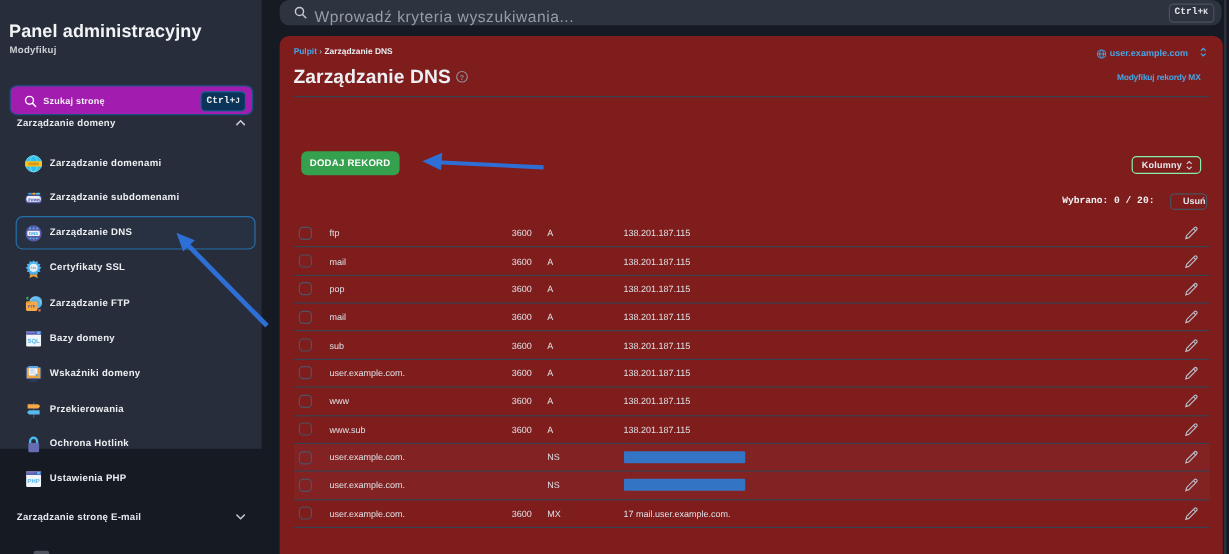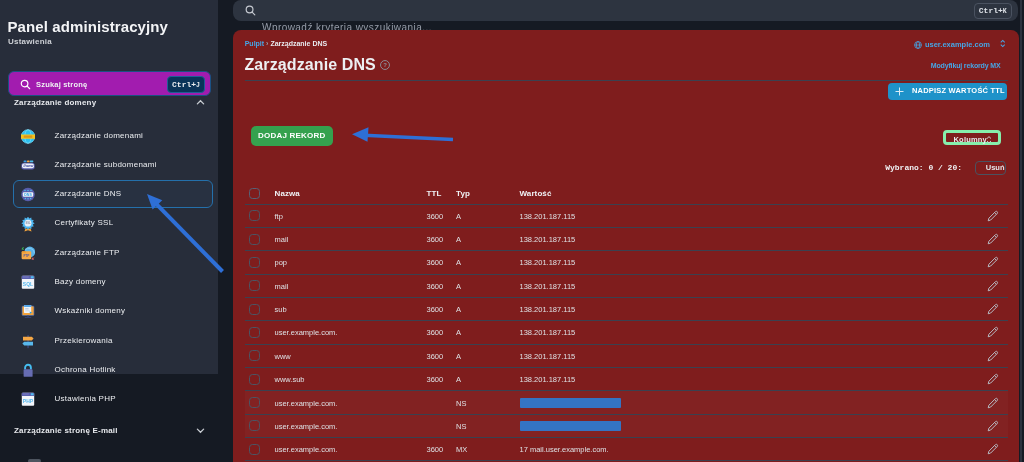--- a/index.html
+++ b/index.html
@@ -8,39 +8,39 @@
 
 
 #sidebar { position:absolute; left:0; top:0; width:218px; height:374px; background:#272d3a; }
 .sb-title { position:absolute; left:7.5px; top:18px; font-size:15px; font-weight:700; color:#f3f4f6; letter-spacing:0.1px; }
 .sb-sub { position:absolute; left:8px; top:36.5px; font-size:8px; font-weight:700; color:#ced1d6; letter-spacing:0.2px; }
 #sb-search { position:absolute; left:8px; top:71px; width:203px; height:25px; background:#a21caf; border:1px solid #1a5183; border-radius:6px; }
 #sb-search .txt { position:absolute; left:27px; top:8px; font-size:7.5px; font-weight:700; color:#f0f2f4; letter-spacing:0.2px; }
 #sb-search .kbd { position:absolute; right:5px; top:3.5px; width:38px; height:17px; background:#0a3459; border:1px solid #1f5f96; border-radius:4px; color:#e8ecef; font-family:"Liberation Mono",monospace; font-size:8px; font-weight:700; text-align:center; line-height:15px; }
 .sb-section { position:absolute; left:14px; font-size:8px; font-weight:700; color:#e6e8ec; letter-spacing:0.2px; }
 .sb-chev { position:absolute; right:13px; width:9px; height:9px; }
-.sb-item { position:absolute; left:41.5px; font-size:8px; font-weight:400; color:#eceef1; letter-spacing:0.25px;margin-left:13px; }
+.sb-item { position:absolute; left:41.5px; font-size:8px; font-weight:700; color:#eceef1; letter-spacing:0.25px; }
 .sb-icon { position:absolute; left:21px; width:14px; height:15px; }
 #dns-sel { position:absolute; left:13px; top:180px; width:200px; height:28px; border:1px solid #2470ab; border-radius:6px; background:rgba(70,100,150,0.08); }
 
 
 #topbar { position:absolute; left:233px; top:0; width:785px; height:21px; background:#2d3440; border-radius:8px; }
-#topbar .ph { position:absolute; left:29px; top:22px; font-size:10px; color:#969ca8; letter-spacing:0.45px;text-align:right; }
+#topbar .ph { position:absolute; left:29px; top:6px; font-size:13px; color:#969ca8; letter-spacing:0.45px;text-align:right; }
 #topbar .kbd { position:absolute; right:6px; top:2.5px; width:38.5px; height:16.5px; border:1px solid #4a5260; border-radius:4px; color:#dfe3e8; font-family:"Liberation Mono",monospace; font-size:8px; font-weight:700; text-align:center; line-height:14.5px; background:#2d3440; }
 
 
 #panel { position:absolute; left:233px; top:29.5px; width:786px; height:433px; background:#7f1d1d; border-radius:8px 8px 0 0; }
 .crumb { position:absolute; top:10.5px; font-size:7px; font-weight:700; }
 #panel .hr { position:absolute; left:11.5px; top:50px; width:763px; height:1px; background:#3a4150; }
 #title { position:absolute; left:11.5px; top:26.5px; font-size:16px; font-weight:700; color:#edeff2; letter-spacing:0.1px; }
 .blue { color:#46a5e5; }
 #mx-link { position:absolute; right:18.5px; top:32.5px; font-size:7px; font-weight:700; color:#46a5e5; letter-spacing:-0.15px; }
 #ttl-btn { position:absolute; right:12.5px; top:53.5px; width:118.5px; height:16.5px; background:#1e92c9; border-radius:4px; color:#fff; font-size:7.5px; font-weight:700; letter-spacing:0.2px; line-height:16.5px; white-space:nowrap; }
 #add-btn { position:absolute; left:17.5px; top:96.5px; width:82.5px; height:20px; background:#35a14e; border-radius:5px; color:#fff; font-size:8px; font-weight:700; letter-spacing:0.2px; text-align:center; line-height:20px; }
-#kolumny { position:absolute; right:18.5px; top:100px; width:58px; height:15.5px; border:3px solid #86efac; border-radius:4px; color:#e8eaee; font-size:7.5px; font-weight:700; line-height:14px; padding-left:8px; letter-spacing:0.2px; }
+#kolumny { position:absolute; right:18.5px; top:100px; width:58px; height:15.5px; border:1px solid #86efac; border-radius:4px; color:#e8eaee; font-size:7.5px; font-weight:700; line-height:14px; padding-left:8px; letter-spacing:0.2px; }
 #wybrano { position:absolute; right:57px; top:133px; font-size:8px; font-weight:700; color:#f0f2f4;font-family:Liberation Mono, monospace; }
 #usun { position:absolute; right:13.5px; top:131.5px; width:30.5px; height:14px; border:1px solid #4a5260; border-radius:4px; color:#e4e7eb; font-size:7.5px; font-weight:700; text-align:right; line-height:12.5px; }
 
 
 #table { position:absolute; left:11.5px; top:153.5px; width:763px; }
 #table .thead { height:21.5px; }
 .trow { position:relative; width:100%; height:23.37px; border-bottom:1px solid #3a4150; }
 .trow.hl { background:rgba(255,255,255,0.022); }
 .thead { position:relative; width:100%; height:21px; border-bottom:1px solid #3a4150; }
 .cb { position:absolute; left:4.5px; top:50%; margin-top:-5.5px; width:11px; height:11px; border:1.4px solid #4c5463; border-radius:3.5px; }
@@ -55,21 +55,21 @@
 
 #overlay { position:absolute; left:0; top:0; width:1024px; height:462px; pointer-events:none; }
 #rsb { position:absolute; left:1020px; top:0; width:2px; height:462px; background:#2b323e; }
 </style>
 </head>
 <body>
 <div id="stage">
 
   <div id="sidebar">
     <div class="sb-title">Panel administracyjny</div>
-    <div class="sb-sub">Ustawienia</div>
+    <div class="sb-sub">Modyfikuj</div>
     <div id="sb-search">
       <svg style="position:absolute;left:11px;top:7px" width="11" height="11" viewBox="0 0 12 12">
           <circle cx="5" cy="5" r="3.6" fill="none" stroke="#fff" stroke-width="1.3"></circle>
           <line x1="7.8" y1="7.8" x2="10.6" y2="10.6" stroke="#fff" stroke-width="1.3" stroke-linecap="round"></line>
         </svg>
       <span class="txt">Szukaj stronę</span>
       <span class="kbd">Ctrl+<span style="font-size:6.5px">J</span></span>
     </div>
 
     <div class="sb-section" style="top:98px">Zarządzanie domeny</div>
@@ -206,42 +206,31 @@
         </svg>
     </span>
 
     <div id="title">Zarządzanie DNS <svg style="vertical-align:0.5px" width="10" height="10" viewBox="0 0 11 11">
           <circle cx="5.5" cy="5.5" r="4.9" fill="none" stroke="#8d939e" stroke-width="1"></circle>
           <text x="5.5" y="8" font-size="6.5" fill="#8d939e" text-anchor="middle" font-weight="bold">?</text>
         </svg></div>
     <div id="mx-link">Modyfikuj rekordy MX</div>
     <div class="hr"></div>
 
-    <div id="ttl-btn"><svg style="position:absolute;left:7px;top:4px" width="9" height="9" viewBox="0 0 9 9">
-          <line x1="4.5" y1="0.5" x2="4.5" y2="8.5" stroke="#d8ecf6" stroke-width="1"></line>
-          <line x1="0.5" y1="4.5" x2="8.5" y2="4.5" stroke="#d8ecf6" stroke-width="1"></line>
-        </svg><span style="margin-left:24px">NADPISZ WARTOŚĆ TTL</span></div>
 
     <div id="add-btn">DODAJ REKORD</div>
 
     <div id="kolumny">Kolumny<svg style="position:absolute;right:6px;top:3.5px" width="6" height="8" viewBox="0 0 7 10">
           <path d="M1 3.2 L3.5 0.8 L6 3.2 M1 6.2 L3.5 8.6 L6 6.2" fill="none" stroke="#cfd3d9" stroke-width="1.2"></path>
         </svg></div>
 
     <div id="wybrano">Wybrano: 0 / 20:</div>
     <div id="usun">Usuń</div>
 
     <div id="table">
-      <div class="thead">
-        <div class="cb" style="border-color:#586074"></div>
-        <div class="c-nazwa">Nazwa</div>
-          <div class="c-ttl">TTL</div>
-          <div class="c-typ">Typ</div>
-          <div class="c-wart">Wartość</div>
-      </div>
       <div class="trow">
           <div class="cb"></div>
           <div class="c-nazwa">ftp</div>
           <div class="c-ttl">3600</div>
           <div class="c-typ">A</div>
           <div class="c-wart">138.201.187.115</div>
           <svg class="pencil" viewBox="0 0 12 12">
             <path d="M1.2 10.8 L1.9 8.2 L8.4 1.7 C8.9 1.2 9.7 1.2 10.2 1.7 C10.7 2.2 10.7 3.0 10.2 3.5 L3.7 10.0 Z" fill="none" stroke="#b7bbc3" stroke-width="1"></path>
             <line x1="7.6" y1="2.5" x2="9.4" y2="4.3" stroke="#b7bbc3" stroke-width="1"></line>
           </svg>

